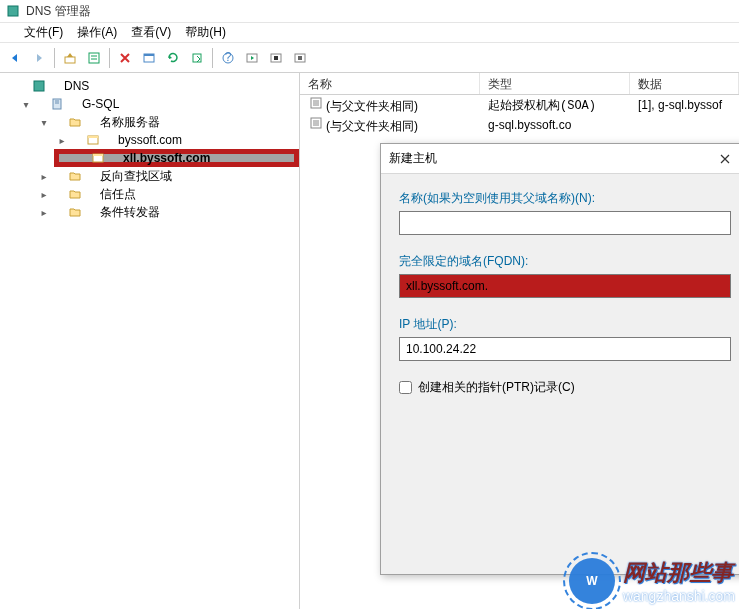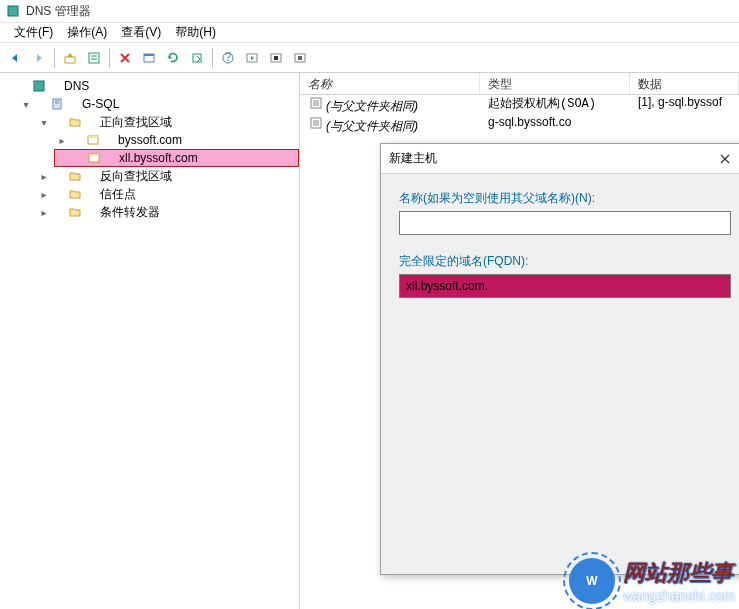--- a/index.html
+++ b/index.html
@@ -1,57 +1,57 @@
 <!DOCTYPE html>
 <html><head>
 <meta charset="utf-8">
 <style>
 * { box-sizing: border-box; margin: 0; padding: 0; font-family: "Microsoft YaHei", "Segoe UI", sans-serif; font-size: 12px; }
 body { background: #fff; width: 739px; height: 609px; overflow: hidden; position: relative; }
 
 .titlebar { height: 22px; background: #fff; border-bottom: 1px solid #e5e5e5; display: flex; align-items: center; padding: 11px 6px; gap: 6px; }
 .titlebar span.title-text { color: #333; }
 
-.menubar { height: 20px; display: flex; align-items: center; padding: 0 8px; gap: 2px; border-bottom: 1px solid #e5e5e5; }
+.menubar { height: 20px; display: flex; align-items: center; padding: 0 18px; gap: 2px; border-bottom: 1px solid #e5e5e5; }
 .menubar .menu-item { padding: 1px 6px; cursor: default; }
 
 .toolbar { height: 30px; border-bottom: 1px solid #d0d0d0; display: flex; align-items: center; padding: 0 4px; gap: 2px; }
 .toolbar .tb-btn { width: 22px; height: 22px; display: flex; align-items: center; justify-content: center; border: 1px solid transparent; }
 .toolbar .sep { width: 1px; height: 20px; background: #c0c0c0; margin: 0 2px; }
 
 .main { display: flex; height: calc(100% - 72px); }
 .tree-panel { width: 300px; border-right: 1px solid #d0d0d0; padding: 4px 0; overflow: auto; }
 .content-panel { flex: 1; position: relative; background: #fff; }
 
 .tree { list-style: none; }
 .tree ul { list-style: none; padding-left: 18px; }
 .tree li { white-space: nowrap; }
 .tree .row { display: flex; align-items: center; height: 18px; padding: 0 2px; gap: 17px; cursor: default; }
-.tree .row.selected { background: #f9a8d4; border: 1px solid #b91c1c; }
+.tree .row.selected { background: #a3a3a3; border: 5px solid #b91c1c; font-weight: bold; }
 .tree .expander { width: 12px; height: 12px; display: inline-flex; align-items: center; justify-content: center; color: #666; font-size: 10px; }
 .tree .node-icon { width: 16px; height: 16px; display: inline-flex; align-items: center; justify-content: center; }
 
 .list-header { display: flex; height: 22px; border-bottom: 1px solid #d0d0d0; background: #fff; }
 .list-header .col { padding: 3px 8px; border-right: 1px solid #e5e5e5; color: #333; }
-.col-name { width: 180px; font-style: italic; }
+.col-name { width: 180px; }
 .col-type { width: 150px; font-family: Liberation Mono, monospace; }
 .col-data { flex: 1; }
 
-.list-body .list-row { display: flex; height: 20px; }
+.list-body .list-row { display: flex; height: 20px; align-items: center; }
 .list-body .cell { padding: 0 8px; overflow: hidden; text-overflow: ellipsis; white-space: nowrap; }
 .rec-icon { width: 16px; height: 16px; display: inline-flex; align-items: center; justify-content: center; margin-right: 2px; }
 
 .dialog { position: absolute; top: 70px; left: 48px; width: 370px; height: 432px; background: #f0f0f0; border: 1px solid #a0a0a0; box-shadow: 2px 2px 8px rgba(0,0,0,0.25); margin-left: 32px; }
 .dialog-title { height: 30px; display: flex; align-items: center; justify-content: space-between; padding: 0 8px; background: #fff; border-bottom: 1px solid #d8d8d8; }
 .dialog-close { width: 32px; height: 24px; display: flex; align-items: center; justify-content: center; }
 .dialog-body { padding: 16px 18px; }
 .field-group { margin-bottom: 18px; }
 .field-label { display: block; margin-bottom: 4px; color: #0369a1; }
 .field-input { width: 100%; height: 24px; border: 1px solid #7a7a7a; padding: 2px 6px; font-size: 12px; background: #fff; }
-.field-input.readonly { background: #be185d; color: #000; }
+.field-input.readonly { background: #b91c1c; color: #000; }
 .checkbox-row { display: flex; align-items: center; gap: 6px; margin-top: 6px; }
 .checkbox-row input { width: 13px; height: 13px; }
 
 .watermark { position: absolute; right: 4px; bottom: 6px; display: flex; align-items: center; gap: 8px; opacity: 0.95; }
 .wm-text { color: #7f1d1d; font-size: 22px; font-weight: bold; font-style: italic; text-shadow: 0 0 2px #2a7ddb, 1px 1px 0 #2a7ddb; }
 .wm-sub { color: #fff; font-size: 14px; text-shadow: 0 0 2px #2a7ddb; }
 .wm-circle { width: 46px; height: 46px; border-radius: 50%; background: #2a7ddb; display: flex; align-items: center; justify-content: center; color: #fff; font-size: 26px; font-weight: bold; position: relative; }
 .wm-circle::before { content: ""; position: absolute; width: 54px; height: 54px; border: 2px dashed #2a7ddb; border-radius: 50%; }
 
 svg { display: block; }
@@ -181,21 +181,21 @@
             </div>
             <ul>
               <li>
                 <div class="row">
                   <span class="expander">▾</span>
                   <span class="node-icon">
                       <svg width="14" height="14">
                         <path d="M2 4 L6 4 L7 5 L12 5 L12 11 L2 11 Z" fill="#ffe29a" stroke="#c8a038"></path>
                       </svg>
                     </span>
-                  <span>正向查找区域</span>
+                  <span>名称服务器</span>
                 </div>
                 <ul>
                   <li>
                     <div class="row">
                       <span class="expander">▸</span>
                       <span class="node-icon">
                           <svg width="14" height="14">
                             <rect x="2" y="3" width="10" height="8" fill="#fff" stroke="#c8a038"></rect>
                             <rect x="2" y="3" width="10" height="2" fill="#ffe29a"></rect>
                           </svg>
@@ -300,20 +300,28 @@
       </div>
       <div class="dialog-body">
         <div class="field-group">
           <label class="field-label">名称(如果为空则使用其父域名称)(N):</label>
           <input class="field-input" type="text" value="" style="">
         </div>
         <div class="field-group">
           <label class="field-label">完全限定的域名(FQDN):</label>
           <input class="field-input readonly" type="text" readonly="" value="xll.byssoft.com." style="">
         </div>
+        <div class="field-group">
+          <label class="field-label">IP 地址(P):</label>
+          <input class="field-input" type="text" value="10.100.24.22" style="">
+        </div>
+        <div class="checkbox-row">
+          <input type="checkbox" style="">
+          <span>创建相关的指针(PTR)记录(C)</span>
+        </div>
       </div>
     </div>
 
     <div class="watermark">
       <div class="wm-circle">
           <span>W</span>
         </div>
       <div>
         <div class="wm-text">网站那些事</div>
         <div class="wm-sub">wangzhanshi.com</div>

